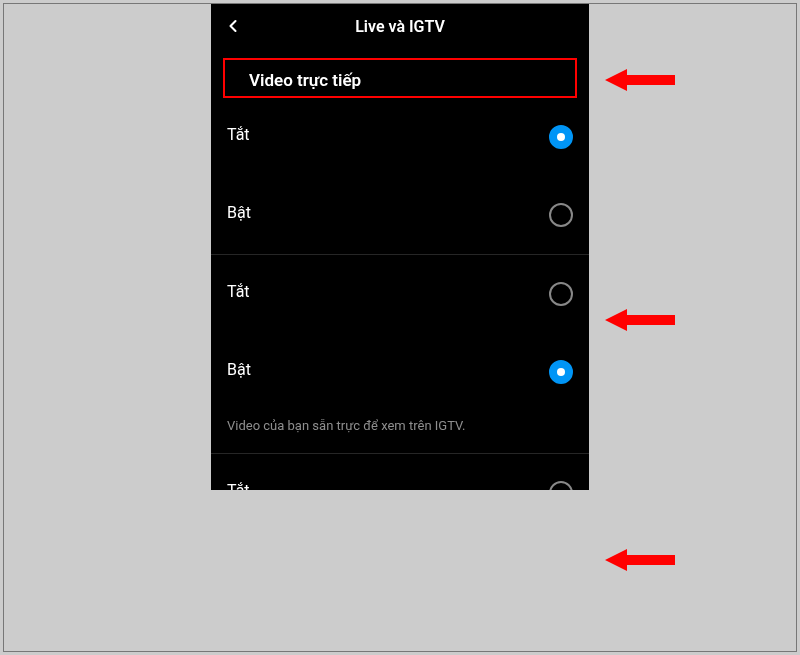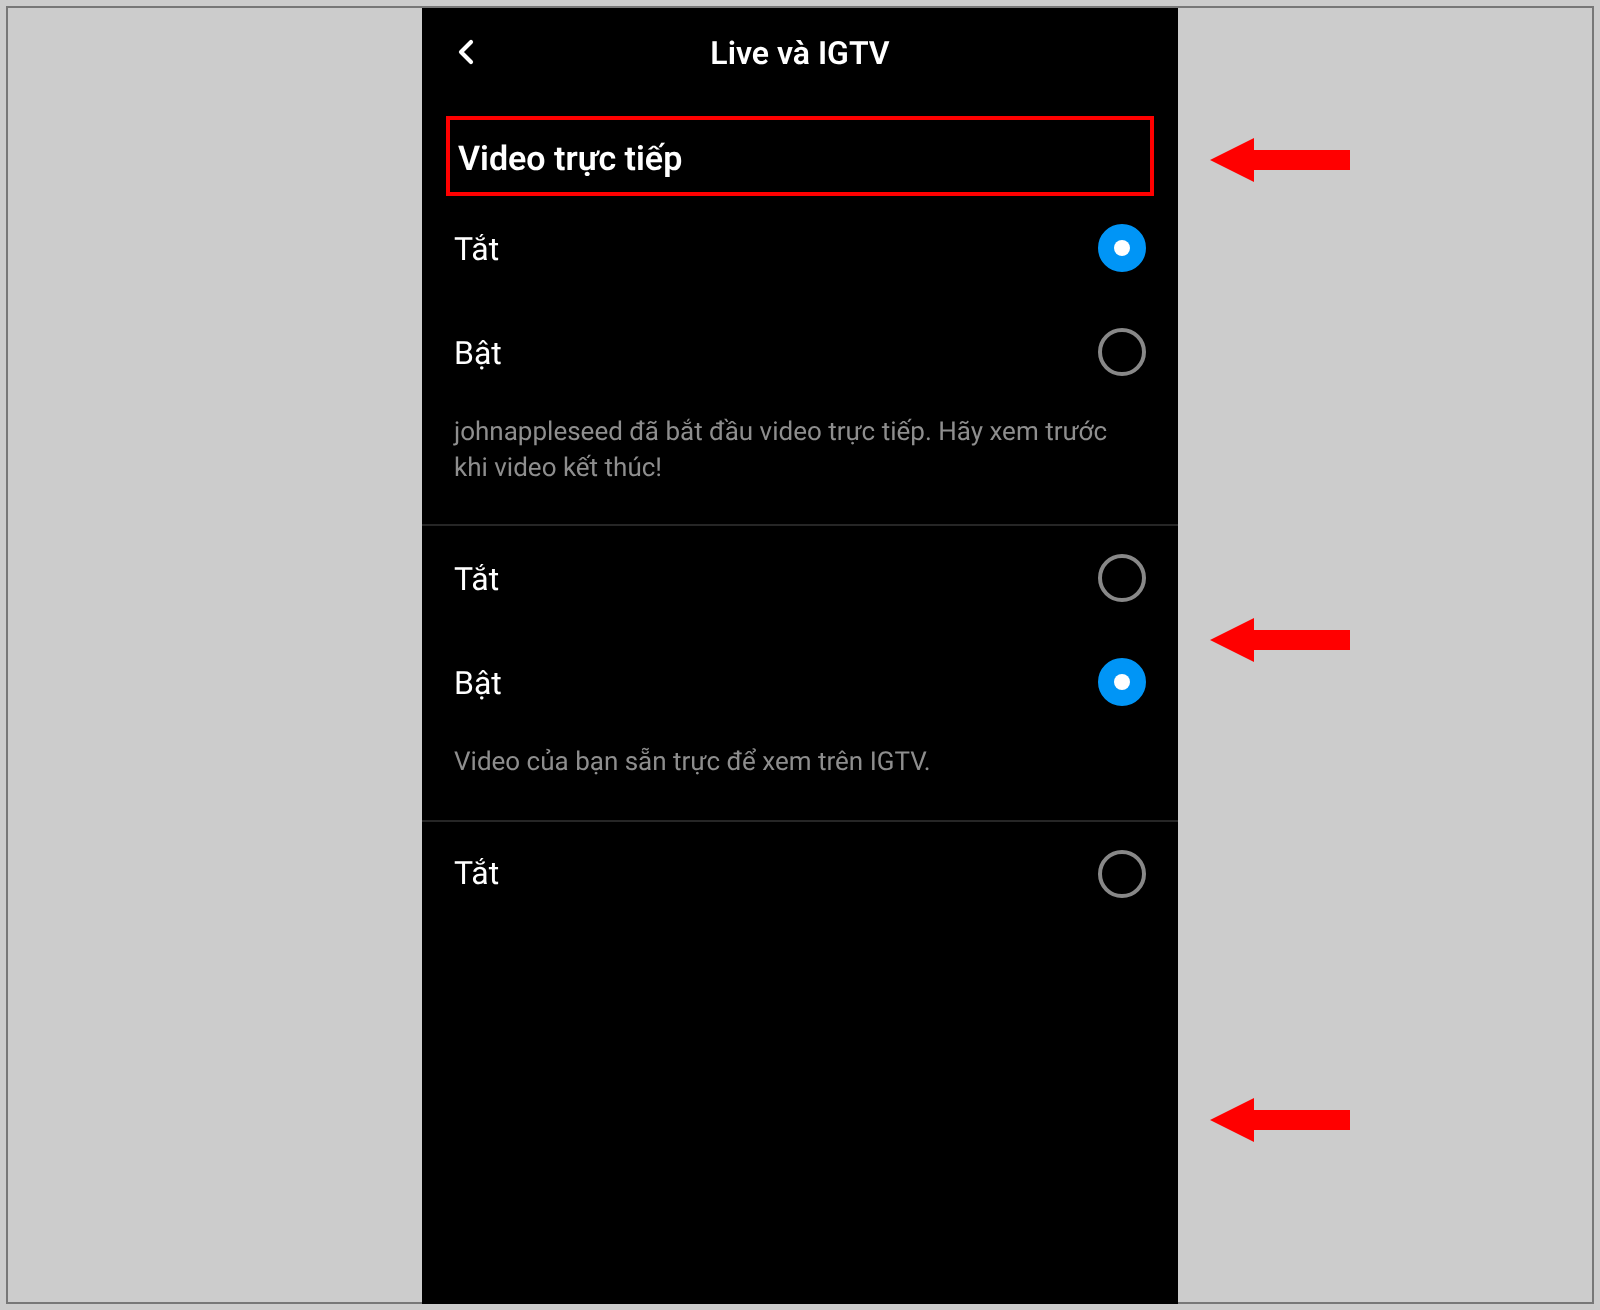--- a/index.html
+++ b/index.html
@@ -17,21 +17,21 @@
       position: absolute;
       top: 3px;
       left: 3px;
       right: 3px;
       bottom: 3px;
       border: 1px solid #777;
       pointer-events: none;
     }
     .phone {
       width: 378px;
-      height: 648px;
+      height: 486px;
       background: #000;
       color: #fff;
       overflow: hidden;
       position: relative;
       margin-top: 4px;
     }
     .header {
       display: flex;
       align-items: center;
       justify-content: center;
@@ -59,26 +59,25 @@
       font-size: 17px;
       font-weight: 600;
       color: #fff;
       padding: 14px 0 10px 0;
     }
     .highlight {
       border: 2px solid #ff0000;
       margin: 10px 12px 0 12px;
       padding: 10px 4px 6px 4px;
     }
-    .highlight .section-title { padding: 0; }
+    .highlight .section-title { padding: 0; margin-left: 20px; }
     .option {
       display: flex;
-      align-items: center;
       justify-content: space-between;
-      padding: 14px 16px;
+      padding: 27px 16px;
     }
     .option-label {
       font-size: 16px;
       color: #fff;
     }
     .radio {
       width: 24px;
       height: 24px;
       border: 2px solid #888;
       border-radius: 50%;
@@ -136,21 +135,20 @@
     <div class="section-title">Video trực tiếp</div>
   </div>
   <div class="option">
     <span class="option-label">Tắt</span>
     <span class="radio checked"></span>
   </div>
   <div class="option">
     <span class="option-label">Bật</span>
     <span class="radio"></span>
   </div>
-  <div class="desc">johnappleseed đã bắt đầu video trực tiếp. Hãy xem trước khi video kết thúc!</div>
   <div class="divider"></div>
 
   <div class="option">
     <span class="option-label">Tắt</span>
     <span class="radio"></span>
   </div>
   <div class="option">
     <span class="option-label">Bật</span>
     <span class="radio checked"></span>
   </div>

